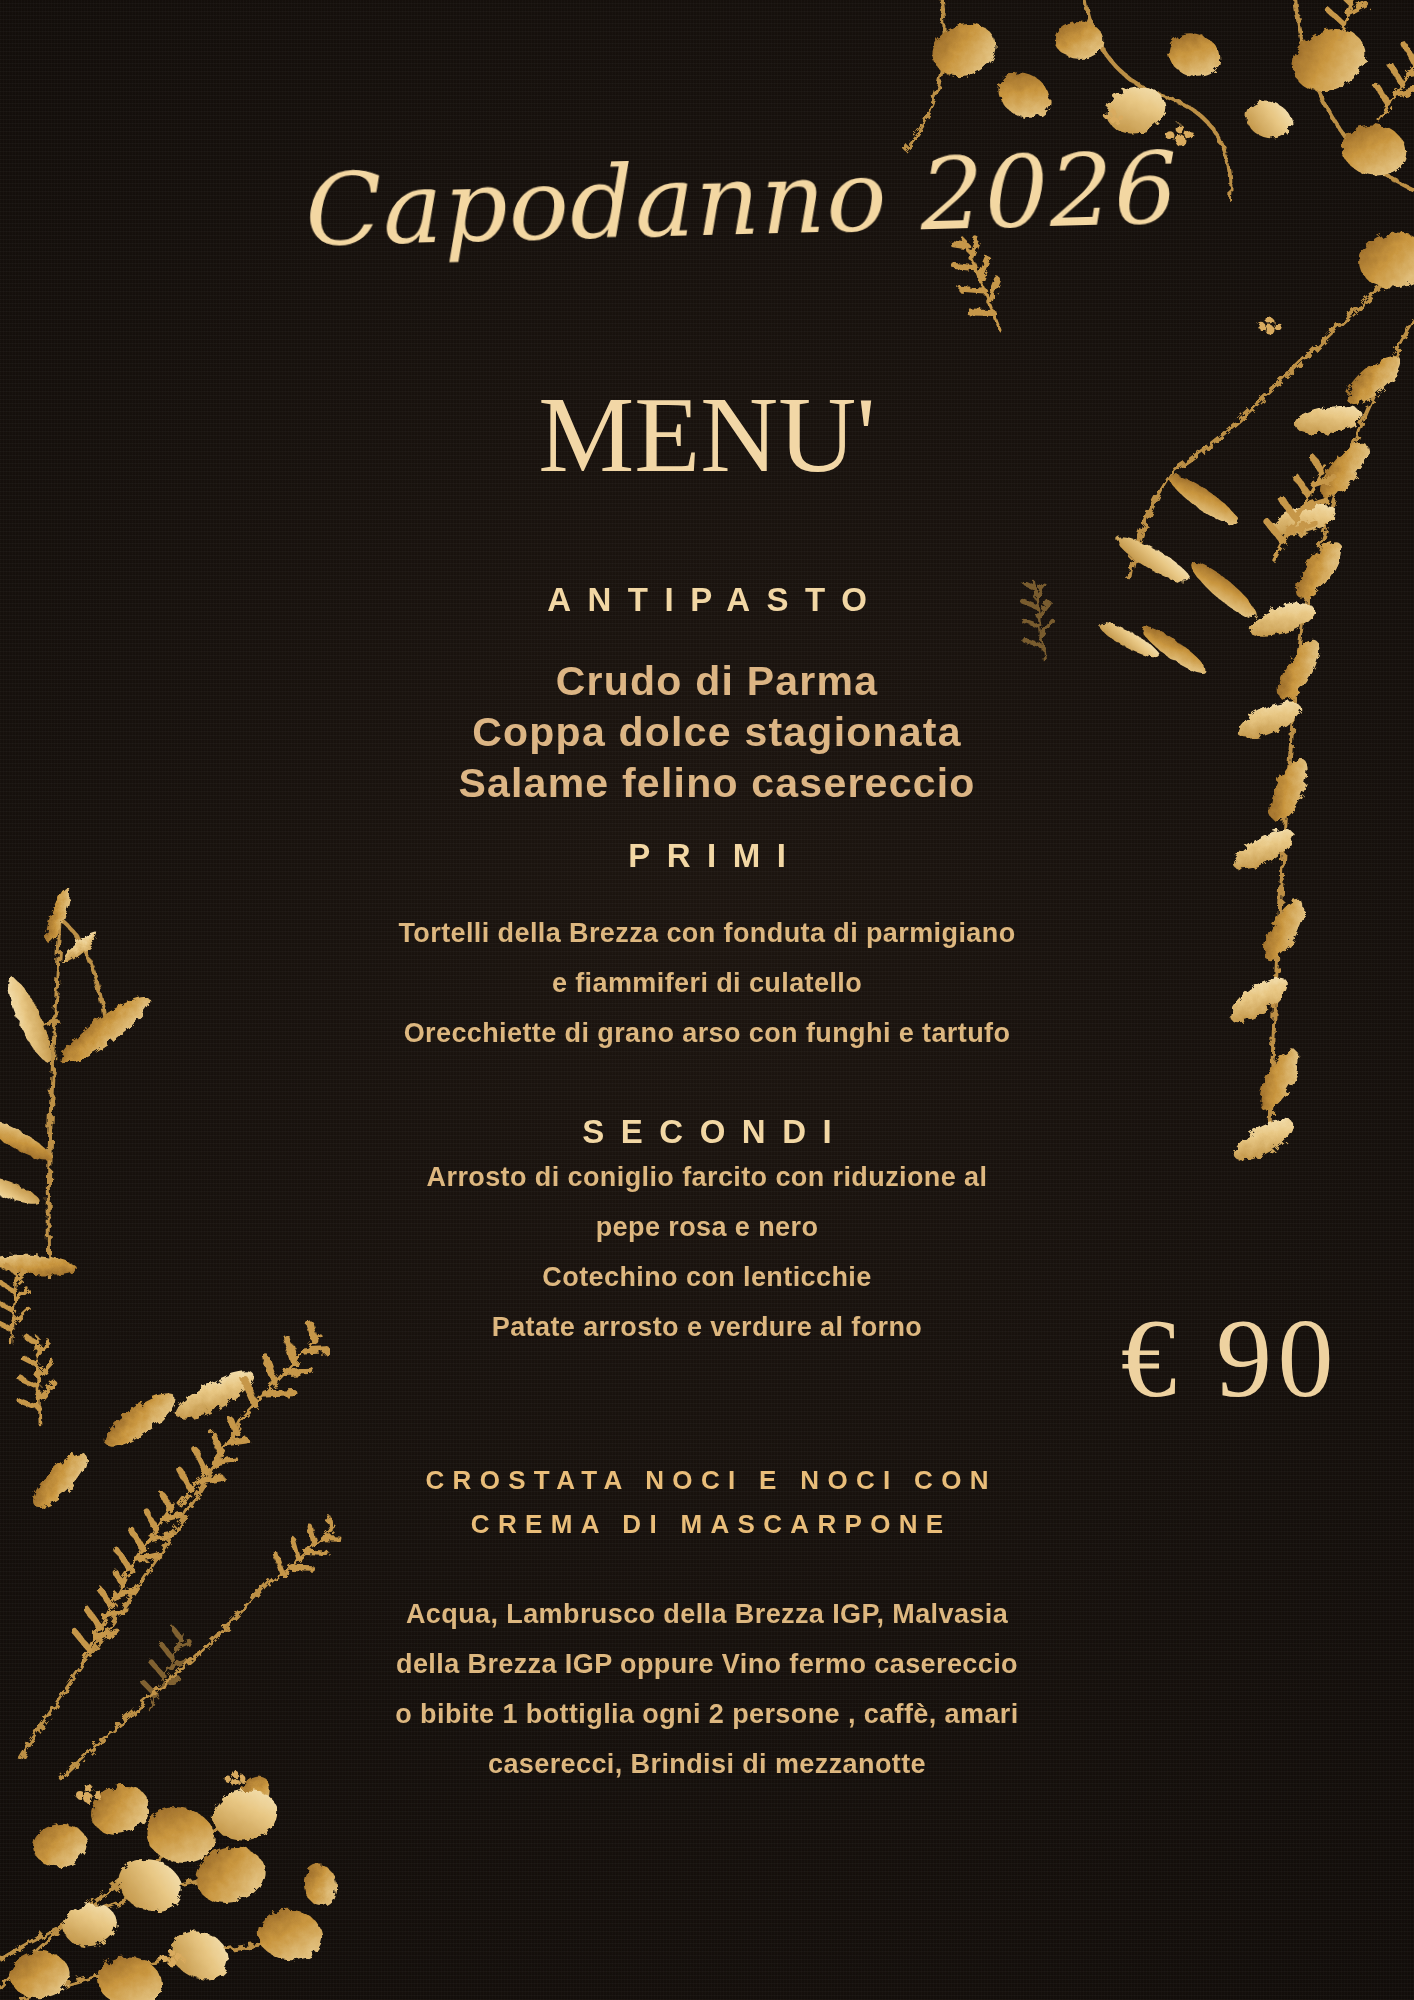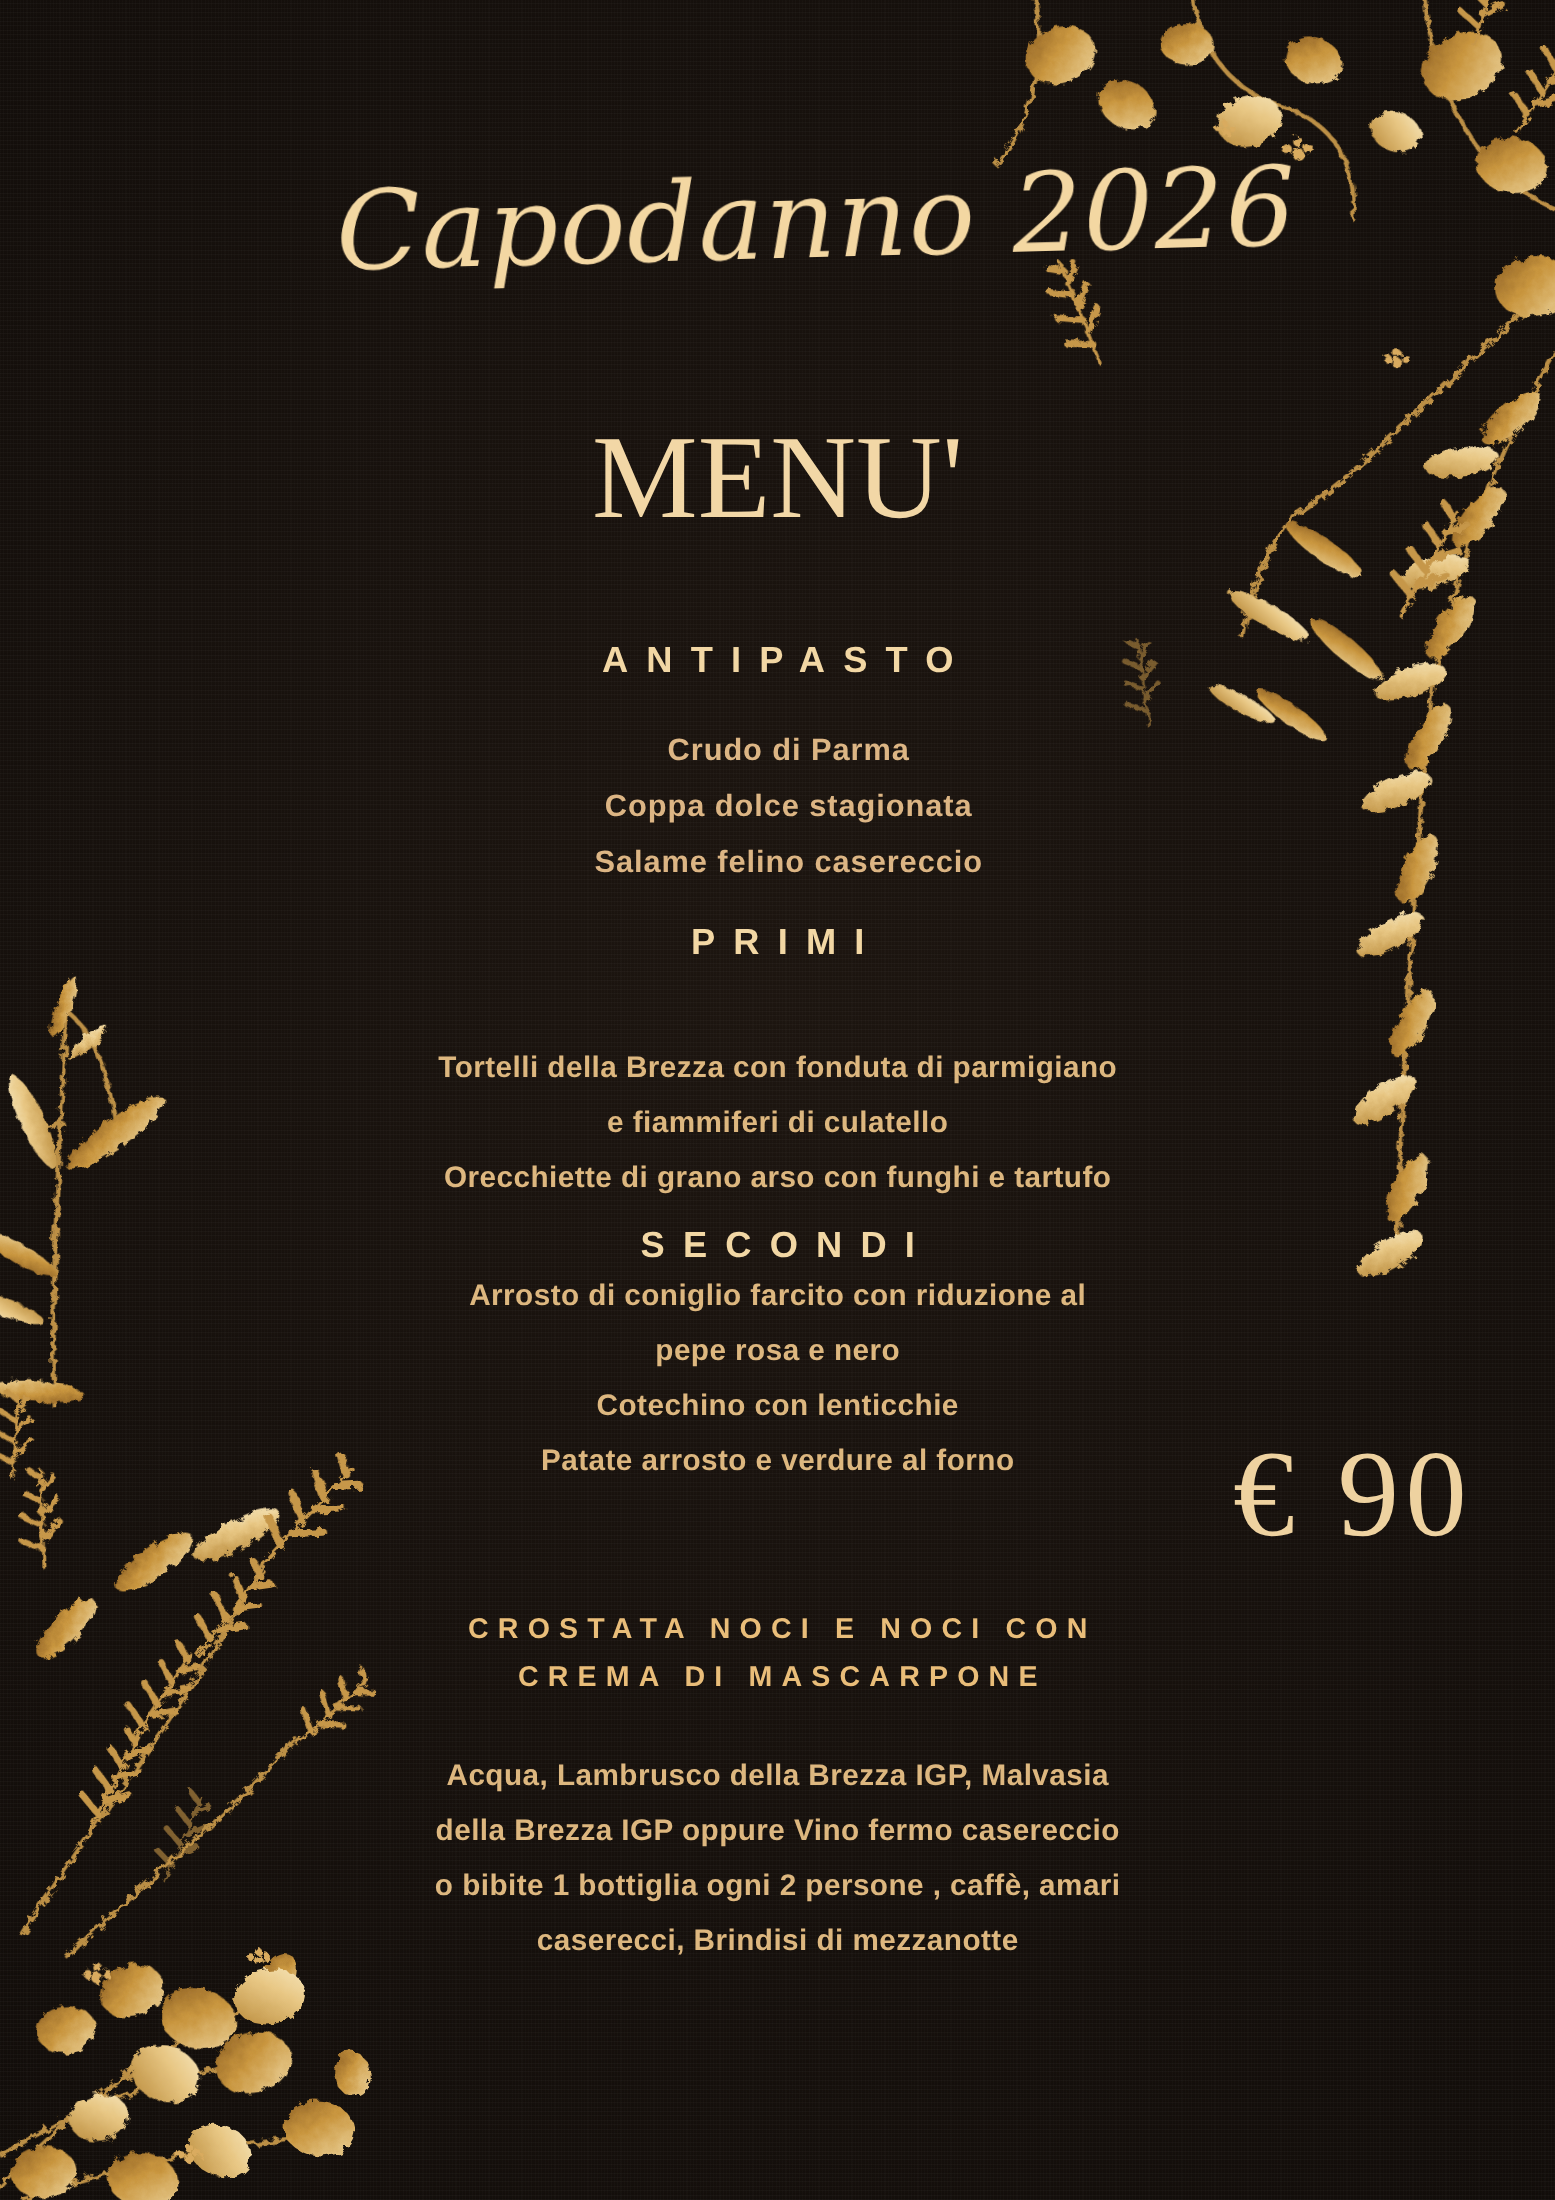--- a/index.html
+++ b/index.html
@@ -26,25 +26,25 @@
     font-size:108px;line-height:1.05;color:#f2d7a6;letter-spacing:0.0em;
   }
   .section{left:0;right:0;text-align:center;}
   .section-heading{
     font-weight:700;font-size:33px;line-height:40px;color:#f2d7a4;
     letter-spacing:0.5em;text-indent:0.5em;
   }
   .sec-antipasto{top:580px;}
   .sec-antipasto .section-heading{margin-bottom:36px;}
   .sec-primi{top:836px;}
-  .sec-primi .section-heading{margin-bottom:69px;}
+  .sec-primi .section-heading{margin-bottom:32px;}
   .sec-secondi{top:1112px;}
   .sec-secondi .section-heading{}
   .item-line{color:#dcb584;font-weight:700;}
-  .style-wide .item-line{font-size:28px;line-height:51px;letter-spacing:0.03em;margin-left:20px;}
+  .style-wide .item-line{font-size:41px;line-height:51px;letter-spacing:0.03em;margin-left:20px;}
   .style-cond .item-line{font-size:27px;line-height:50px;letter-spacing:0.015em;color:#ddb77f;text-align:center;}
   .dessert{top:1458px;}
   .dessert .item-line{
     font-size:26px;line-height:44px;font-weight:700;color:#e9bd79;
     letter-spacing:0.32em;text-indent:0.32em;
   }
   .beverages{top:1589px;}
   .beverages .item-line{font-size:27px;line-height:50px;letter-spacing:0.015em;color:#ddb77f;}
   .price{
     top:1302px;left:1090px;width:280px;text-align:center;

